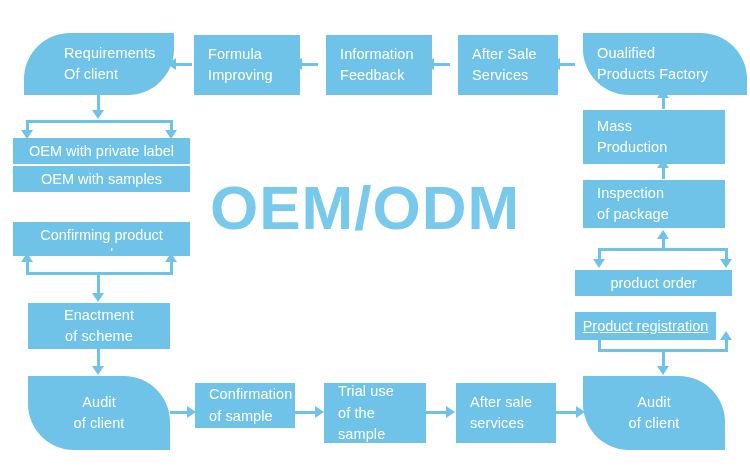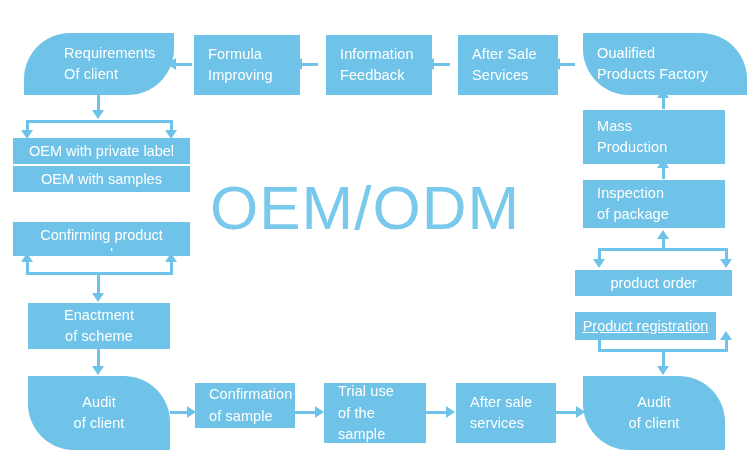--- a/index.html
+++ b/index.html
@@ -48,21 +48,21 @@
     justify-content: center;
     font-size: 14.5px;
     box-sizing: border-box;
   }
 
   
   #bigtitle {
     position: absolute;
     color: #78C9EC;
     font-size: 62px;
-    font-weight: 400;
+    font-weight: 700;
     letter-spacing: 1px;
     font-family: "Liberation Sans", sans-serif;
     white-space: nowrap;
   }
   .hline { position: absolute; background: #6FC3E8; height: 3px; }
   .vline { position: absolute; background: #6FC3E8; width: 3px; }
 
   
   .ar-left  { position: absolute; width: 0; height: 0;
               border-top: 6px solid transparent; border-bottom: 6px solid transparent;

